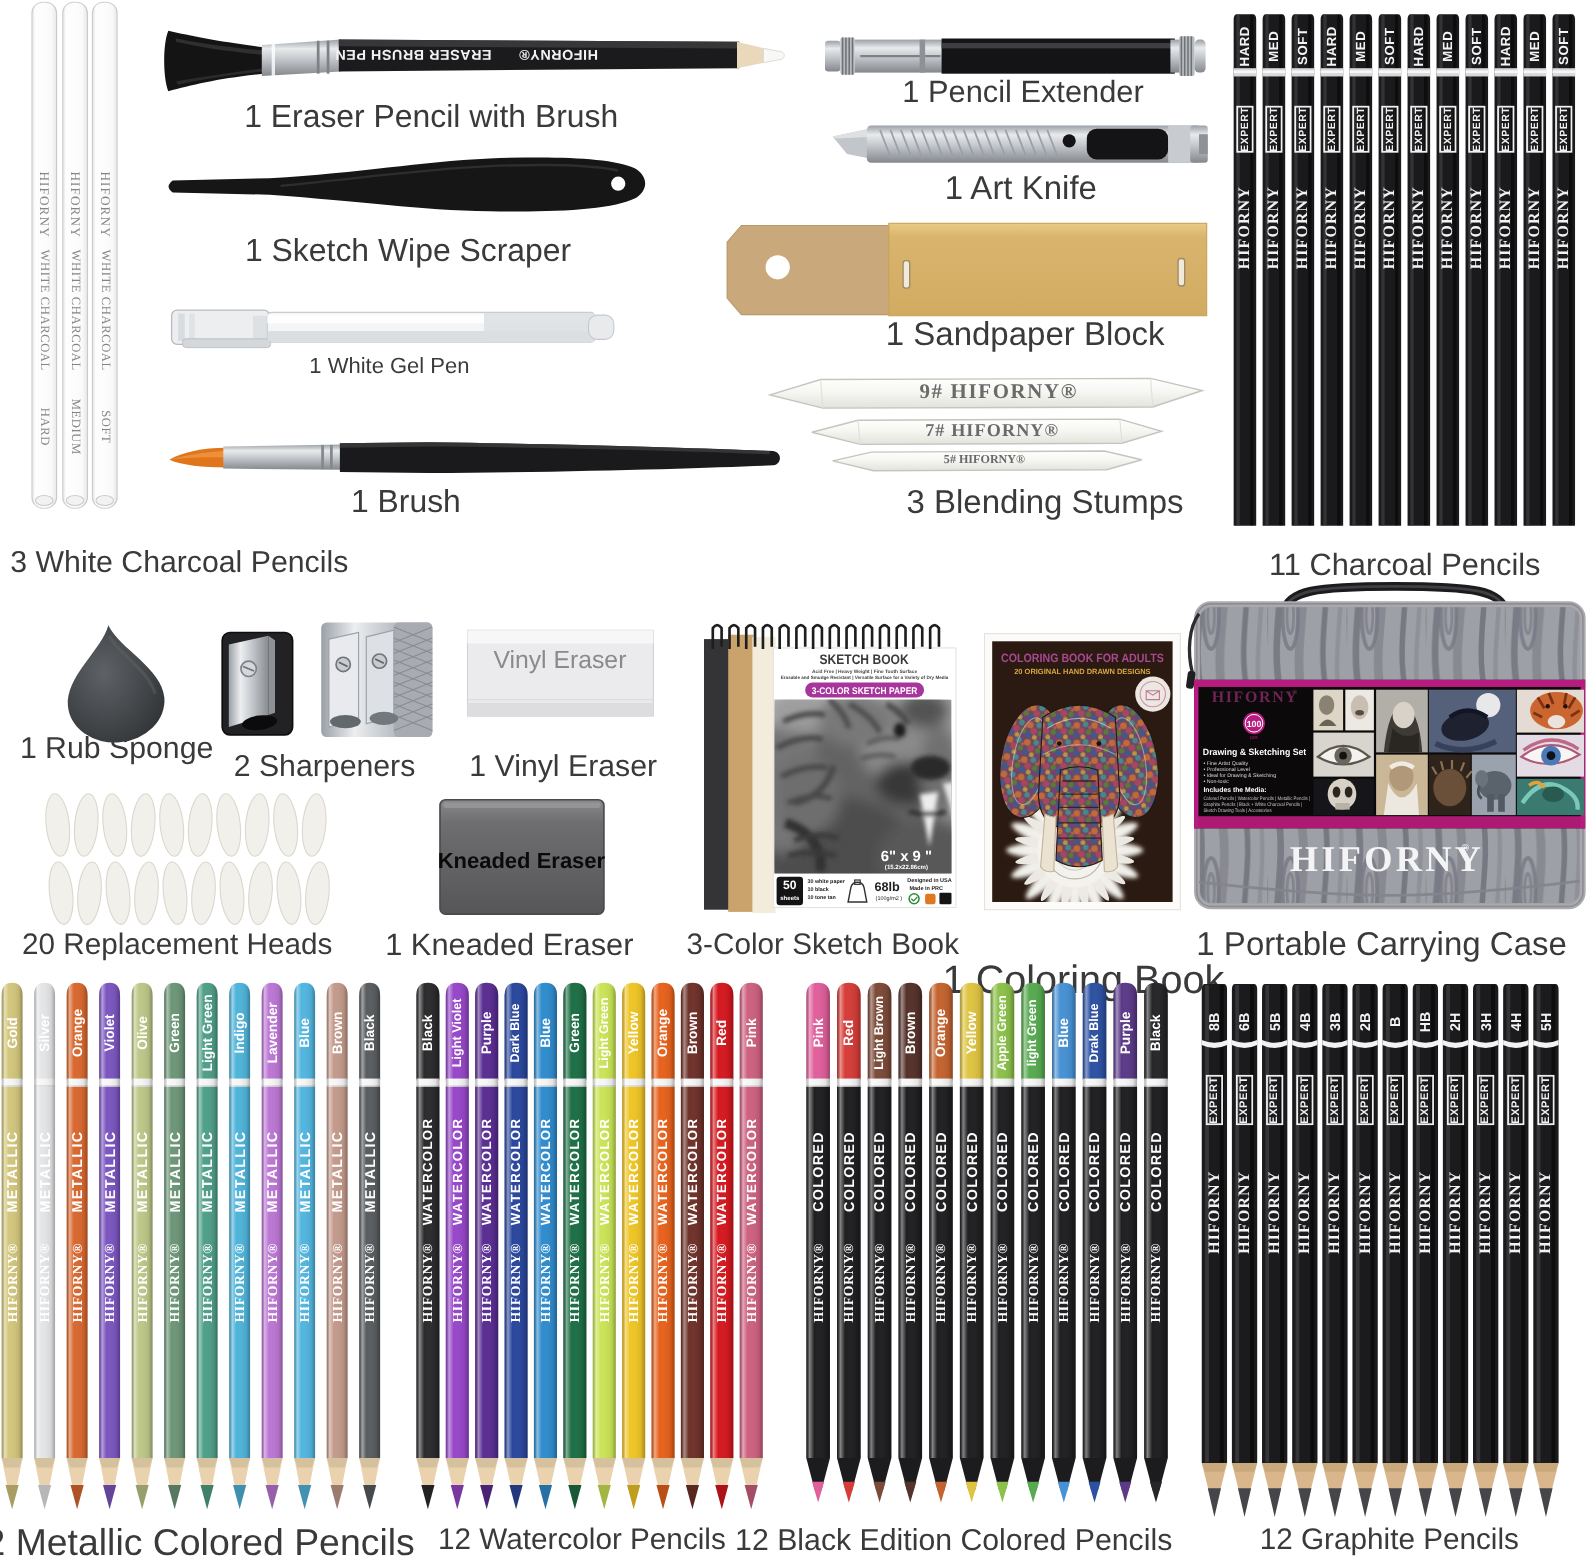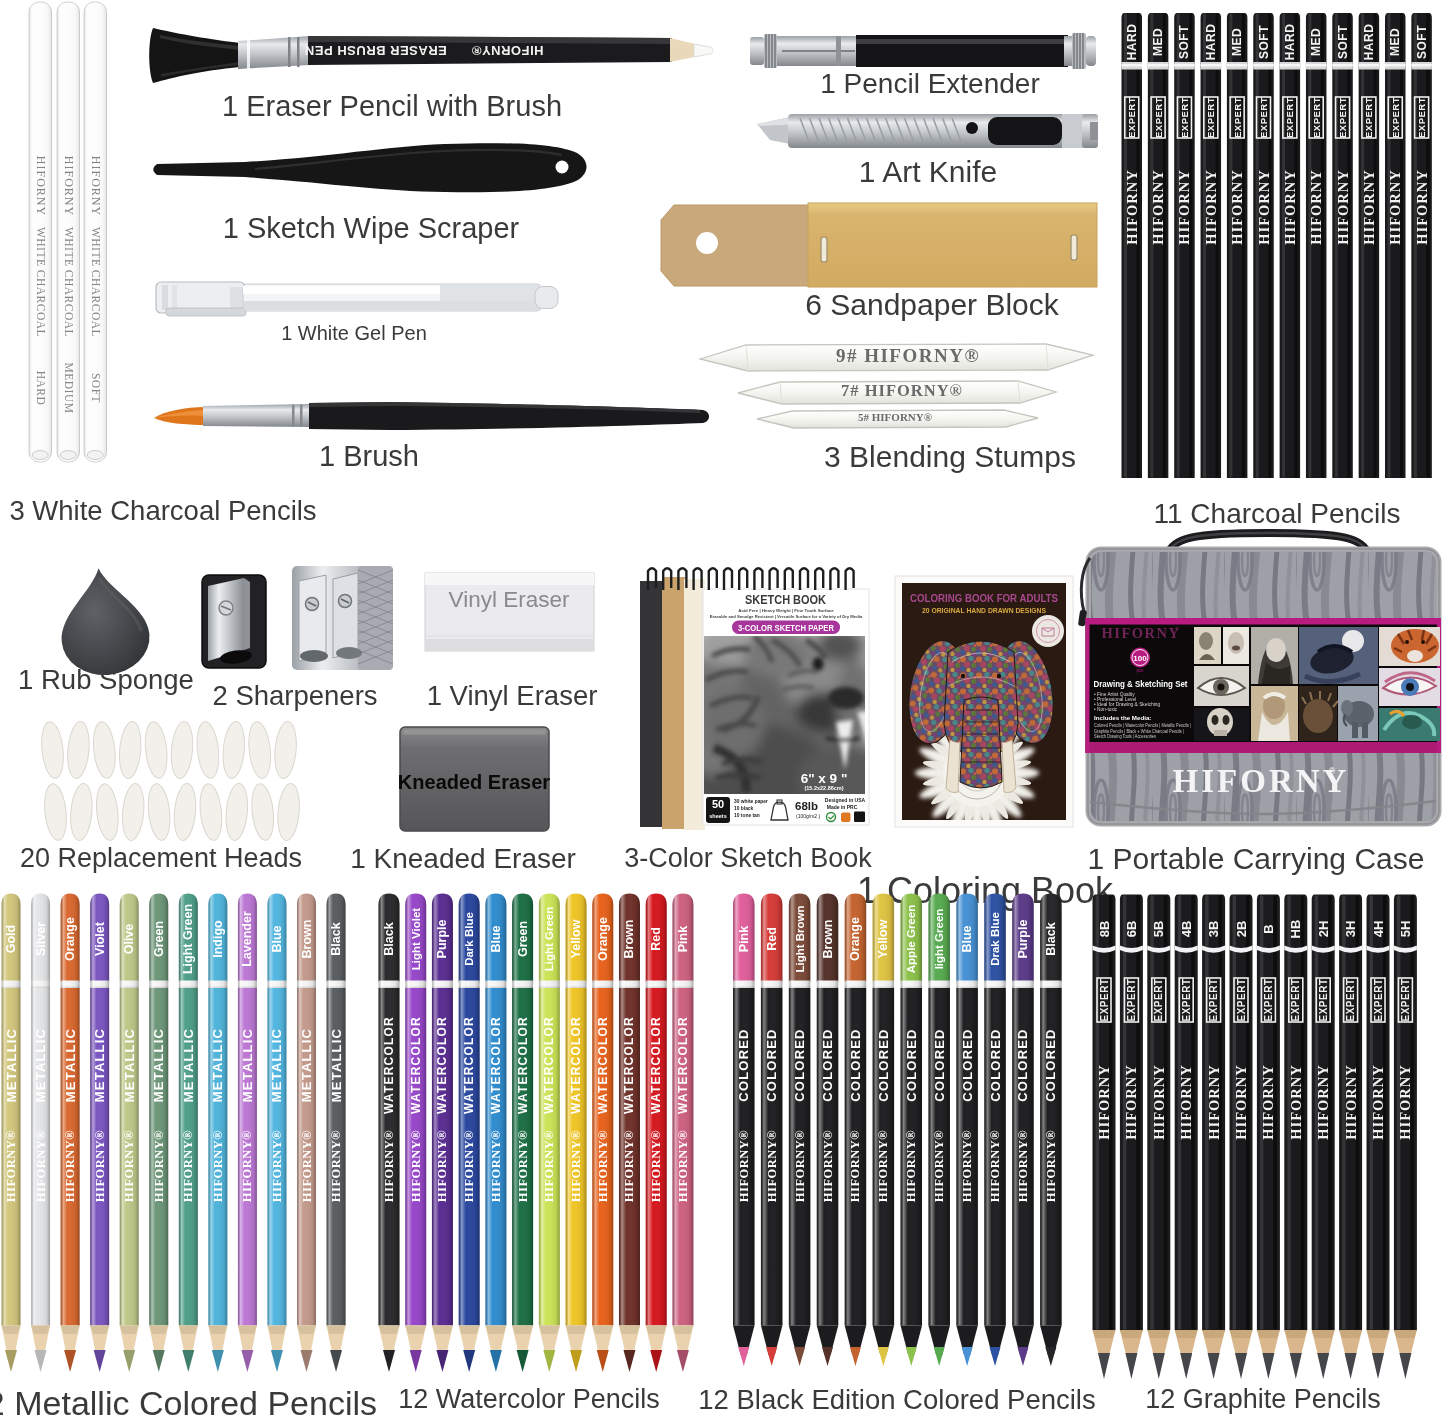--- a/index.html
+++ b/index.html
@@ -7,34 +7,34 @@
 .lbl{position:absolute;color:#3a3a3a;white-space:nowrap;transform:translateX(-50%);}
 svg{position:absolute;}
 </style></head><body>
 <div class="lbl" style="left:392px;top:90px;font-size:29px">1 Eraser Pencil with Brush</div>
 <div class="lbl" style="left:371px;top:212px;font-size:29px">1 Sketch Wipe Scraper</div>
 <div class="lbl" style="left:354px;top:322px;font-size:20px">1 White Gel Pen</div>
 <div class="lbl" style="left:369px;top:440px;font-size:29px">1 Brush</div>
 <div class="lbl" style="left:163px;top:495px;font-size:27.5px">3 White Charcoal Pencils</div>
 <div class="lbl" style="left:930px;top:68px;font-size:28px">1 Pencil Extender</div>
 <div class="lbl" style="left:928px;top:155px;font-size:30px">1 Art Knife</div>
-<div class="lbl" style="left:932px;top:288px;font-size:30px">6 Sandpaper Block</div>
+<div class="lbl" style="left:932px;top:288px;font-size:30px">1 Sandpaper Block</div>
 <div class="lbl" style="left:950px;top:440px;font-size:30px">3 Blending Stumps</div>
 <div class="lbl" style="left:1277px;top:498px;font-size:28px">11 Charcoal Pencils</div>
 <div class="lbl" style="left:106px;top:664px;font-size:27.5px">1 Rub Sponge</div>
 <div class="lbl" style="left:295px;top:680px;font-size:27.5px">2 Sharpeners</div>
 <div class="lbl" style="left:512px;top:680px;font-size:27.5px">1 Vinyl Eraser</div>
 <div class="lbl" style="left:161px;top:843px;font-size:27px">20 Replacement Heads</div>
 <div class="lbl" style="left:463px;top:843px;font-size:28px">1 Kneaded Eraser</div>
 <div class="lbl" style="left:748px;top:843px;font-size:27px">3-Color Sketch Book</div>
 <div class="lbl" style="left:985px;top:870px;font-size:36px">1 Coloring Book</div>
 <div class="lbl" style="left:1256px;top:842px;font-size:30px">1 Portable Carrying Case</div>
 <div class="lbl" style="left:172px;top:1384px;font-size:34px">12 Metallic Colored Pencils</div>
 <div class="lbl" style="left:529px;top:1384px;font-size:27px">12 Watercolor Pencils</div>
-<div class="lbl" style="left:897px;top:1384px;font-size:27.5px">12 Black Edition Colored Pencils</div>
+<div class="lbl" style="left:867px;top:1384px;font-size:27.5px">12 Black Edition Colored Pencils</div>
 <div class="lbl" style="left:1263px;top:1384px;font-size:27px">12 Graphite Pencils</div>
 <svg width="1445" height="1416" viewBox="0 0 1445 1416" style="left:0;top:0">
     <defs>
 <linearGradient id="cyl" x1="0" y1="0" x2="1" y2="0">
  <stop offset="0" stop-color="#000" stop-opacity="0.18"></stop>
  <stop offset="0.12" stop-color="#fff" stop-opacity="0.5"></stop>
  <stop offset="0.3" stop-color="#fff" stop-opacity="0"></stop>
  <stop offset="0.8" stop-color="#000" stop-opacity="0.05"></stop>
  <stop offset="1" stop-color="#000" stop-opacity="0.25"></stop>
 </linearGradient>

